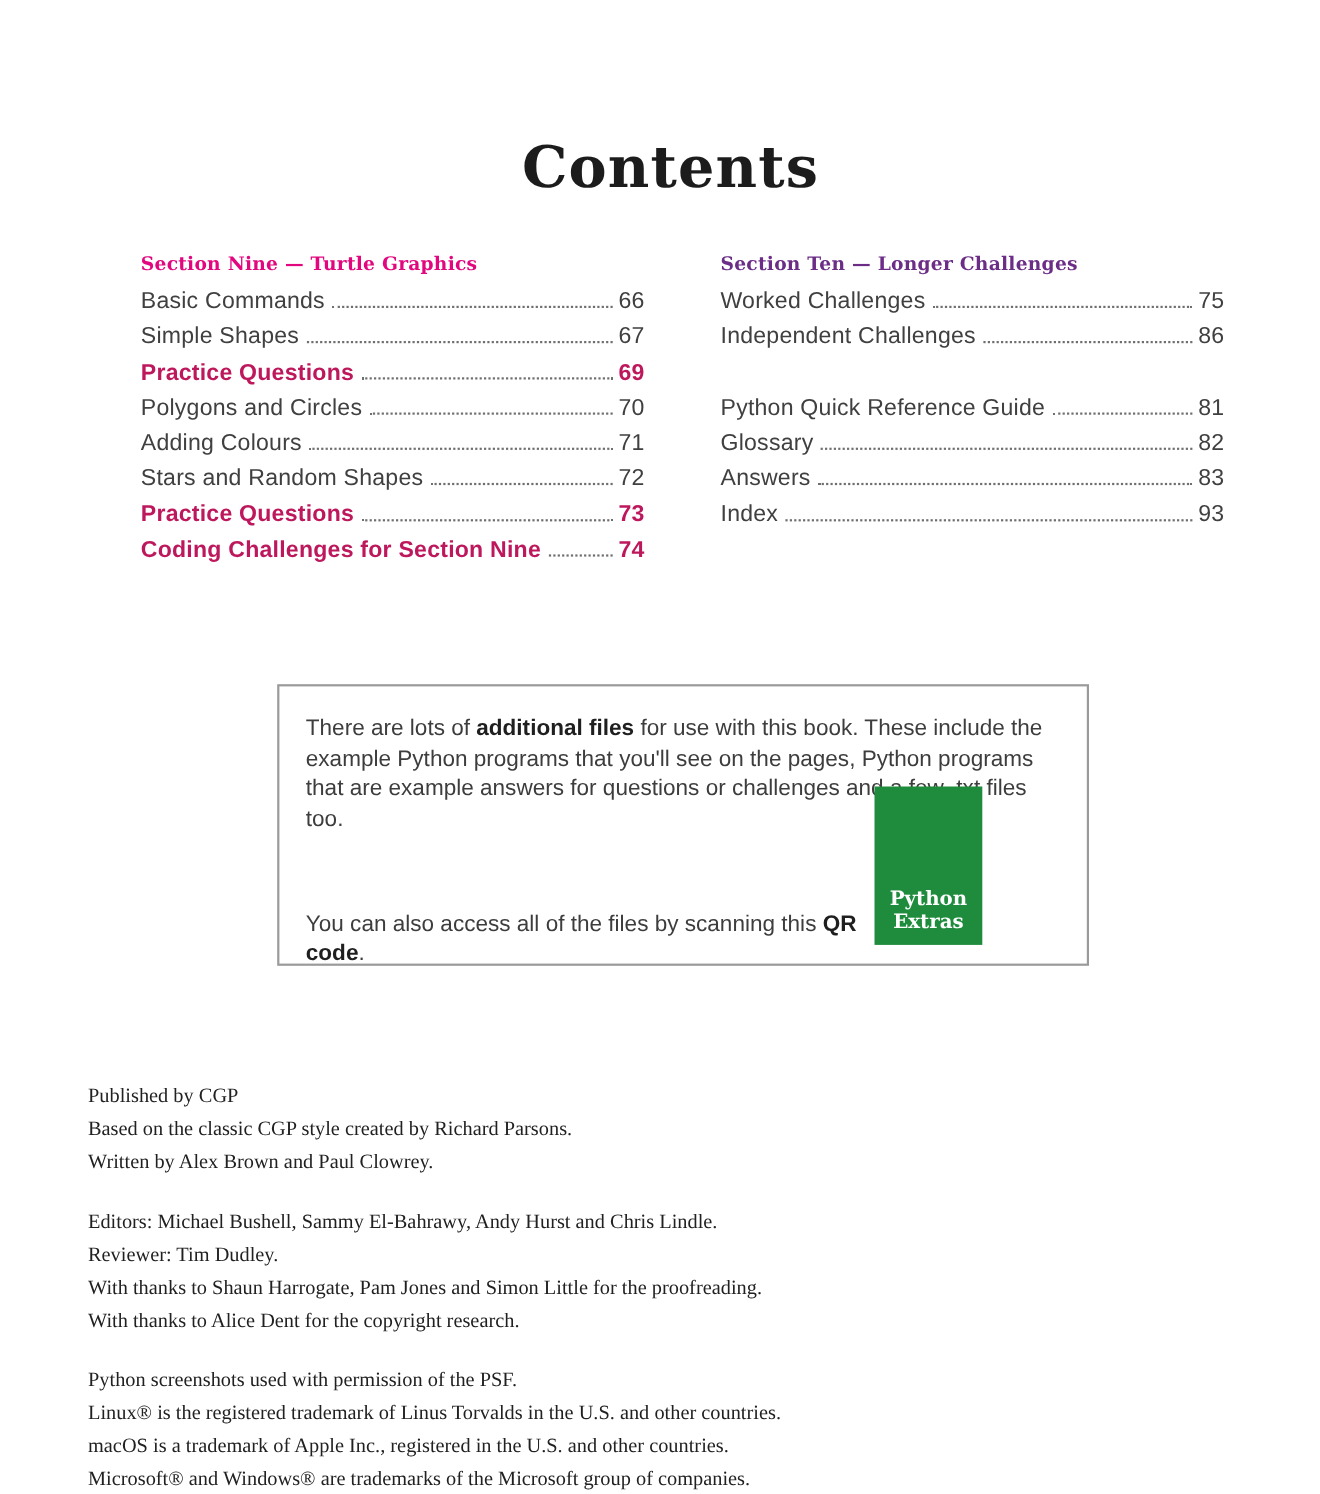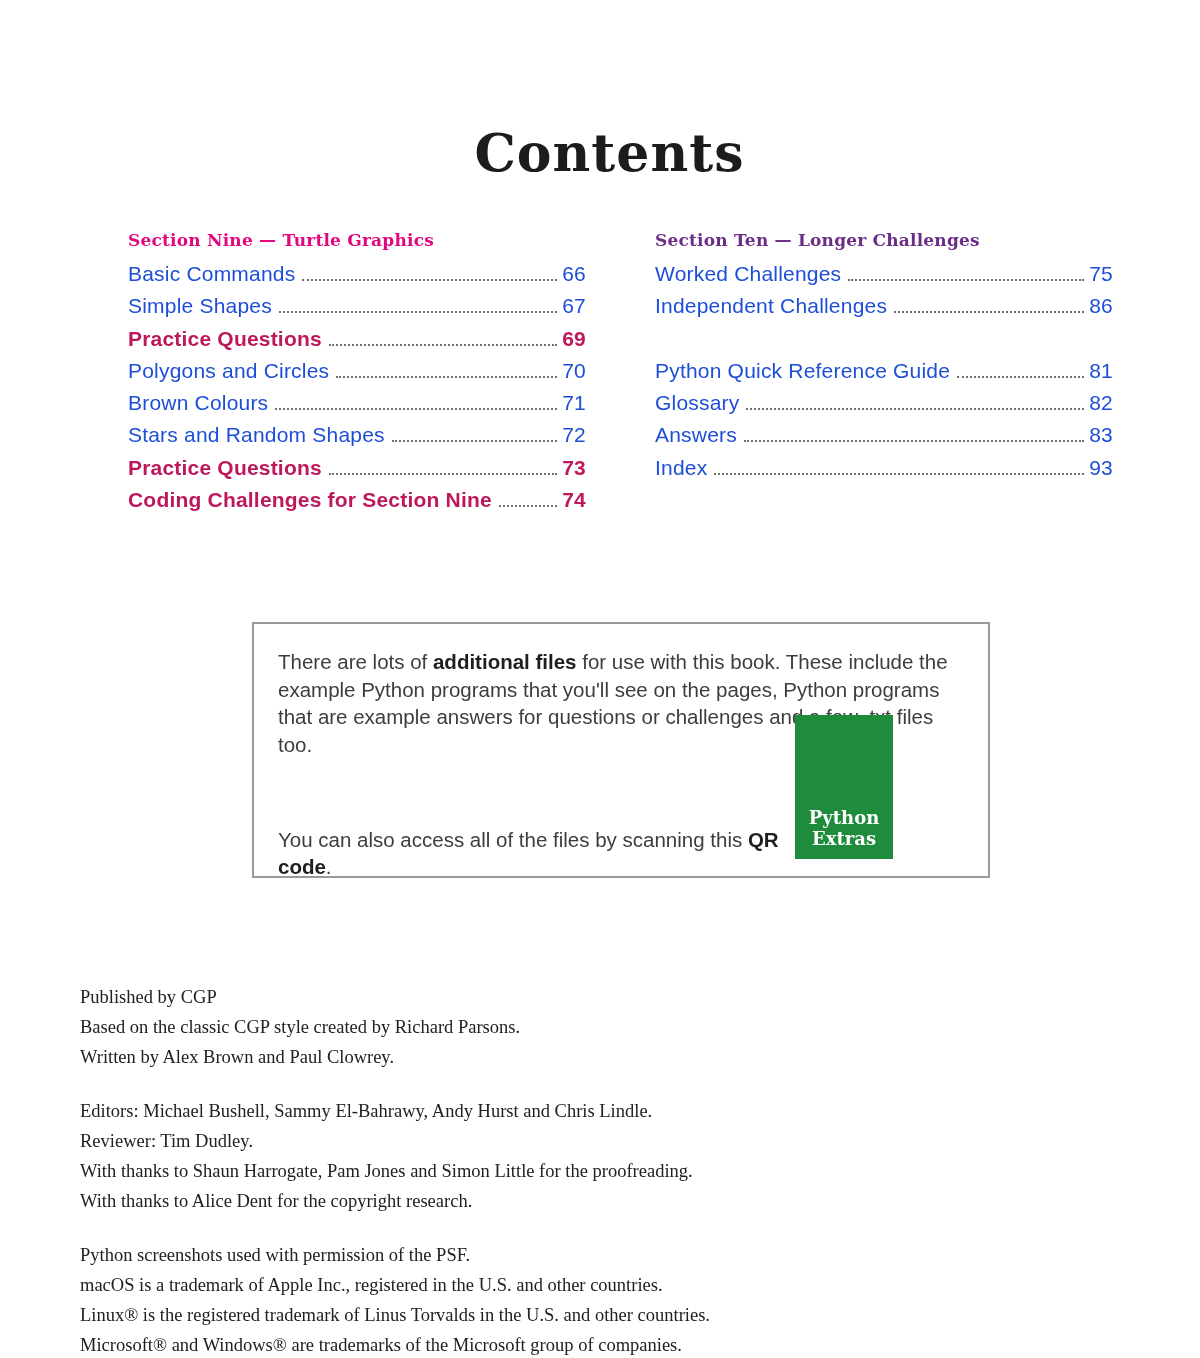--- a/index.html
+++ b/index.html
@@ -53,21 +53,21 @@
     white-space: nowrap;
   }
   .toc-col.left  .section-heading { color: #e2077e; }
   .toc-col.right .section-heading { color: #6c2d87; }
 
   .toc-row {
     display: flex;
     align-items: baseline;
     height: 32.3px;
     font-size: 21px;
-    color: #1d4ed8;
+    color: #404040;
     letter-spacing: 0.2px;
   }
   .toc-row .label { white-space: nowrap; }
   .toc-row .leader {
     flex: 1;
     border-bottom: 2px dotted #6f6f6f;
     margin: 0 5px 5px 7px;
     min-width: 20px;
   }
   .toc-row .pagenum { white-space: nowrap; }
@@ -164,21 +164,21 @@
       <span class="label">Practice Questions</span>
       <span class="leader"></span>
       <span class="pagenum">69</span>
     </div>
     <div class="toc-row">
       <span class="label">Polygons and Circles</span>
       <span class="leader"></span>
       <span class="pagenum">70</span>
     </div>
     <div class="toc-row">
-      <span class="label">Brown Colours</span>
+      <span class="label">Adding Colours</span>
       <span class="leader"></span>
       <span class="pagenum">71</span>
     </div>
     <div class="toc-row">
       <span class="label">Stars and Random Shapes</span>
       <span class="leader"></span>
       <span class="pagenum">72</span>
     </div>
     <div class="toc-row bold">
       <span class="label">Practice Questions</span>
@@ -253,18 +253,18 @@
     <div class="block-gap"></div>
 
     <div class="line">Editors: Michael Bushell, Sammy El-Bahrawy, Andy Hurst and Chris Lindle.</div>
     <div class="line">Reviewer: Tim Dudley.</div>
     <div class="line">With thanks to Shaun Harrogate, Pam Jones and Simon Little for the proofreading.</div>
     <div class="line">With thanks to Alice Dent for the copyright research.</div>
 
     <div class="block-gap"></div>
 
     <div class="line tm">Python screenshots used with permission of  the PSF.</div>
+    <div class="line tm">Linux®  is the registered trademark of  Linus Torvalds in the U.S. and other countries.</div>
     <div class="line tm">macOS is a trademark of  Apple Inc., registered in the U.S. and other countries.</div>
-    <div class="line tm">Linux®  is the registered trademark of  Linus Torvalds in the U.S. and other countries.</div>
     <div class="line tm">Microsoft® and Windows® are trademarks of  the Microsoft group of  companies.</div>
   </div>
 
 </div>
 
 </body></html>

